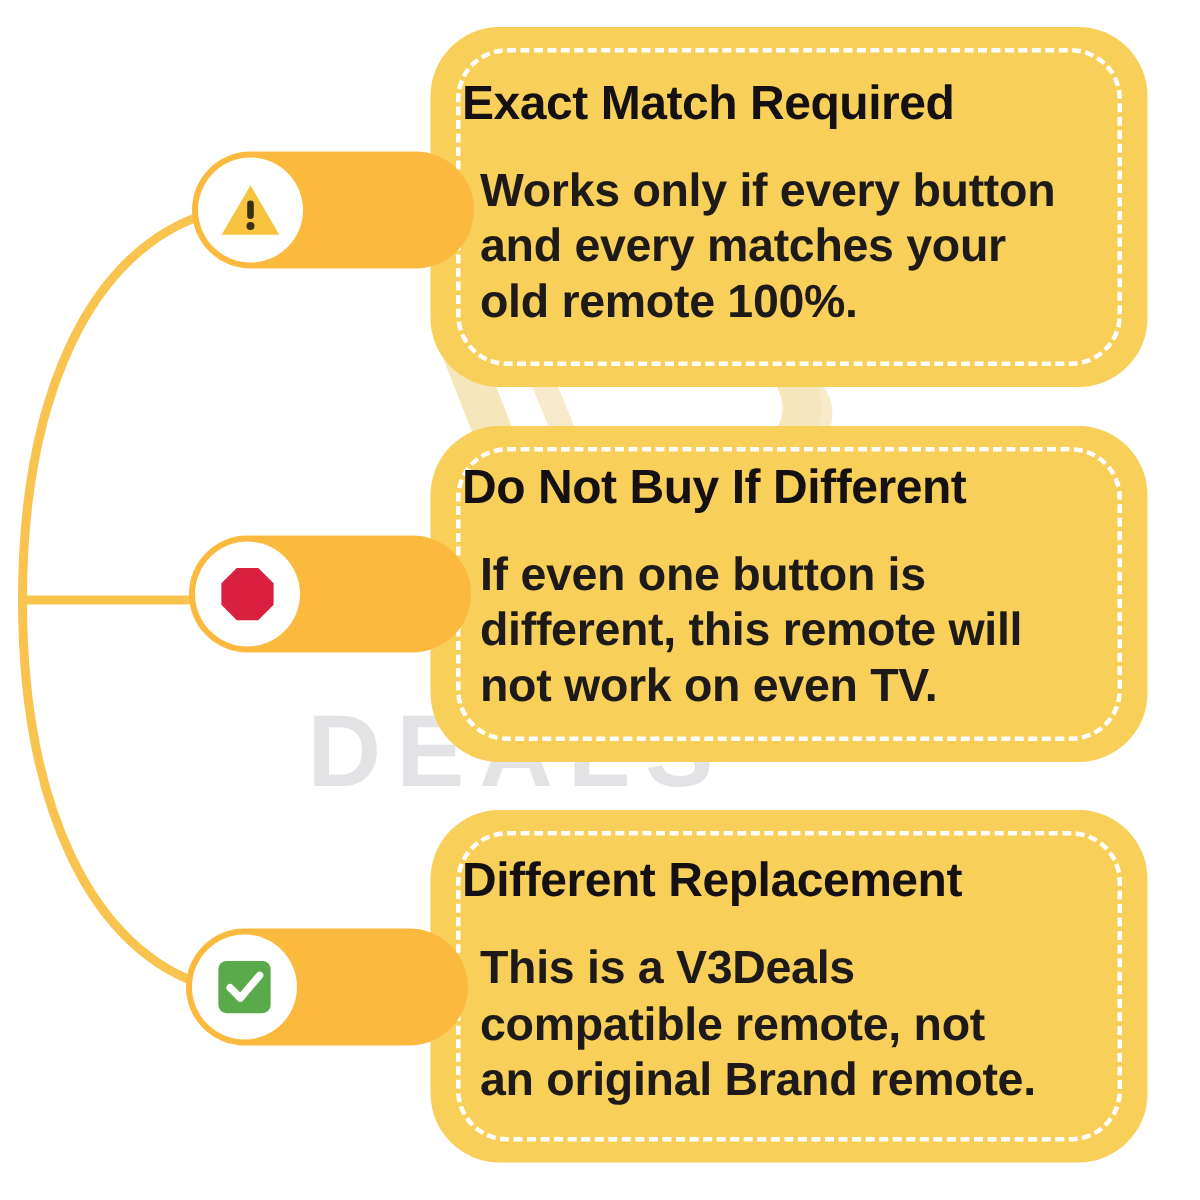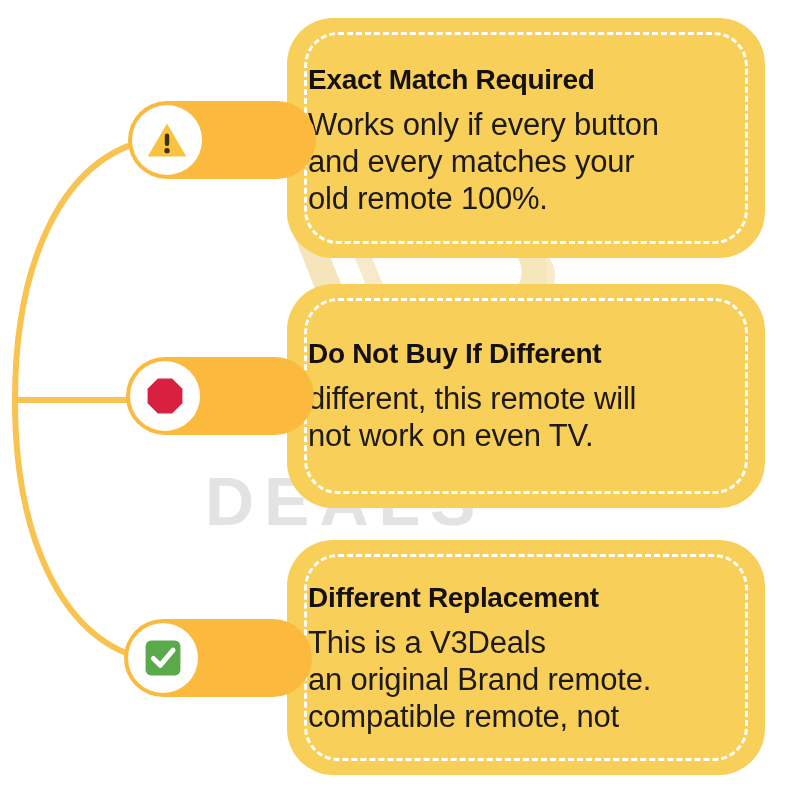--- a/index.html
+++ b/index.html
@@ -90,35 +90,35 @@
     right: 12px;
     top: 0;
     bottom: 0;
     padding: 0 0 0 0;
     display: flex;
     flex-direction: column;
     justify-content: center;
     box-sizing: border-box;
   }
   .card-title {
-    font-size: 28px;
+    font-size: 32px;
     font-weight: 700;
     color: #151012;
     letter-spacing: -0.3px;
     line-height: 1.1;
     margin: 0 0 10px 0;
     white-space: nowrap;
   }
   .card-desc {
     font-size: 31px;
-    font-weight: 400;
+    font-weight: 700;
     color: #1d1a19;
     line-height: 1.2;
     letter-spacing: -0.2px;
-    margin: 0;
+    margin: 12px;
   }
 
   
   .row-1 .card-body { padding-top: 6px; }
   .row-2 .card-body { padding-top: 2px; }
   .row-3 .card-body { padding-top: 4px; }
 
   
   .badge {
     position: absolute;
@@ -211,20 +211,21 @@
       </div>
     </div>
   </div>
 
   <div class="row row-2">
     <div class="card">
       <div class="card-dash"></div>
       <div class="card-body">
         <div class="card-title">Do Not Buy If Different</div>
         <div class="card-desc">
+          <div>If even one button is</div>
           <div>different, this remote will</div>
           <div>not work on even TV.</div>
         </div>
       </div>
     </div>
     <div class="badge">
       <div class="badge-pill"></div>
       <div class="badge-circle">
         <svg class="badge-icon" viewBox="0 0 48 48">
           <polygon points="16.2,7 31.8,7 43,18.2 43,33.8 31.8,45 16.2,45 5,33.8 5,18.2" fill="#d92040" transform="translate(0,-2)"></polygon>
@@ -233,22 +234,22 @@
     </div>
   </div>
 
   <div class="row row-3">
     <div class="card">
       <div class="card-dash"></div>
       <div class="card-body">
         <div class="card-title">Different Replacement</div>
         <div class="card-desc">
           <div>This is a V3Deals</div>
+          <div>compatible remote, not</div>
           <div>an original Brand remote.</div>
-          <div>compatible remote, not</div>
         </div>
       </div>
     </div>
     <div class="badge">
       <div class="badge-pill"></div>
       <div class="badge-circle">
         <svg class="badge-icon" viewBox="0 0 48 48">
           <rect x="5" y="5" width="38" height="38" rx="6" fill="#5aa94b"></rect>
           <path d="M13.5 24.5 L21 32 L35 15.5" fill="none" stroke="#ffffff" stroke-width="5.4" stroke-linecap="round" stroke-linejoin="round"></path>
         </svg>

